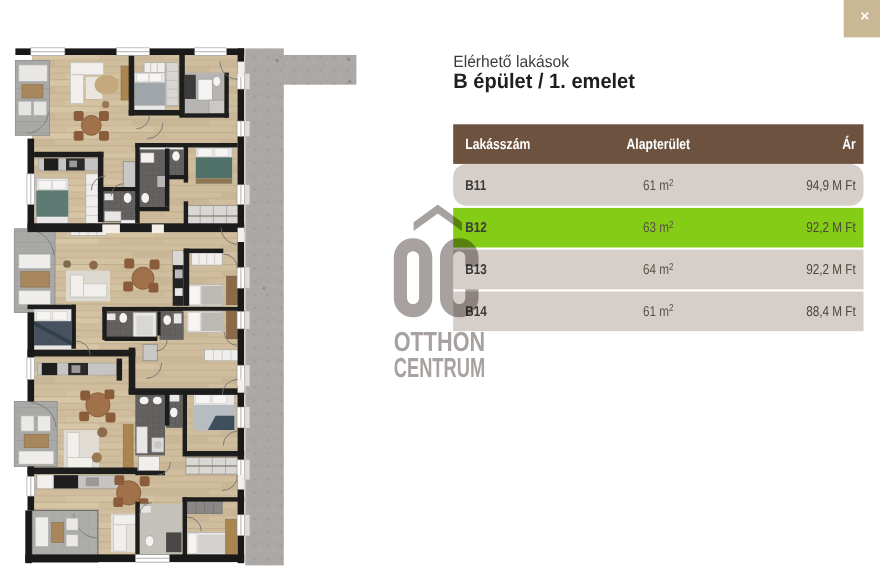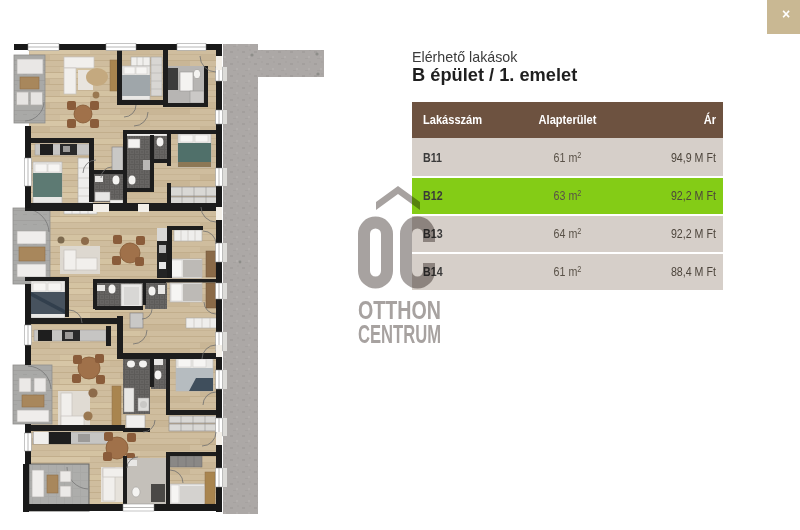--- a/index.html
+++ b/index.html
@@ -655,29 +655,29 @@
 <div class="abs" style="left:412px;top:64px;font-size:19px;font-weight:bold;color:#1f1f1f;transform:scaleX(0.96);transform-origin:0 0;">B épület / 1. emelet</div>
 
 <style>
 .trow{height:36px;margin-top:2px;font-size:13px;position:relative;}
 .c1{position:absolute;left:11px;top:10px;font-weight:bold;color:#3a3a3a;transform:scaleX(0.82);transform-origin:0 0;}
 .c2{position:absolute;left:0;right:0;top:10px;text-align:center;color:#5a5248;transform:scaleX(0.82);transform-origin:50% 0;}
 .c3{position:absolute;right:7px;top:10px;color:#4d453c;transform:scaleX(0.82);transform-origin:100% 0;}
 sup{font-size:9px;vertical-align:baseline;position:relative;top:-4px;}
 </style>
 
-<div class="abs" style="left:412px;top:102px;width:311px;">
+<div class="abs" style="left:412px;top:113px;width:373px;">
 
   <div style="background:#6d5240;color:#fff;height:36px;font-weight:bold;font-size:13.5px;position:relative;">
     <span class="c1" style="color:#fff;">Lakásszám</span>
     <span class="c2" style="color:#fff;">Alapterület</span>
     <span class="c3" style="color:#fff;font-weight:bold;">Ár</span>
   </div>
 
-  <div class="trow" style="background:#d6cfc9;margin-top:0;height:38px;">
+  <div class="trow" style="background:#d6cfc9;margin-top:0;height:38px;border-radius:12px;">
     <span class="c1" style="top:12px;">B11</span>
     <span class="c2" style="top:12px;">61 m<sup>2</sup></span>
     <span class="c3" style="top:12px;">94,9 M Ft</span>
   </div>
 
   <div class="trow" style="background:#84cc16;">
     <span class="c1">B12</span>
     <span class="c2">63 m<sup>2</sup></span>
     <span class="c3">92,2 M Ft</span>
   </div>

